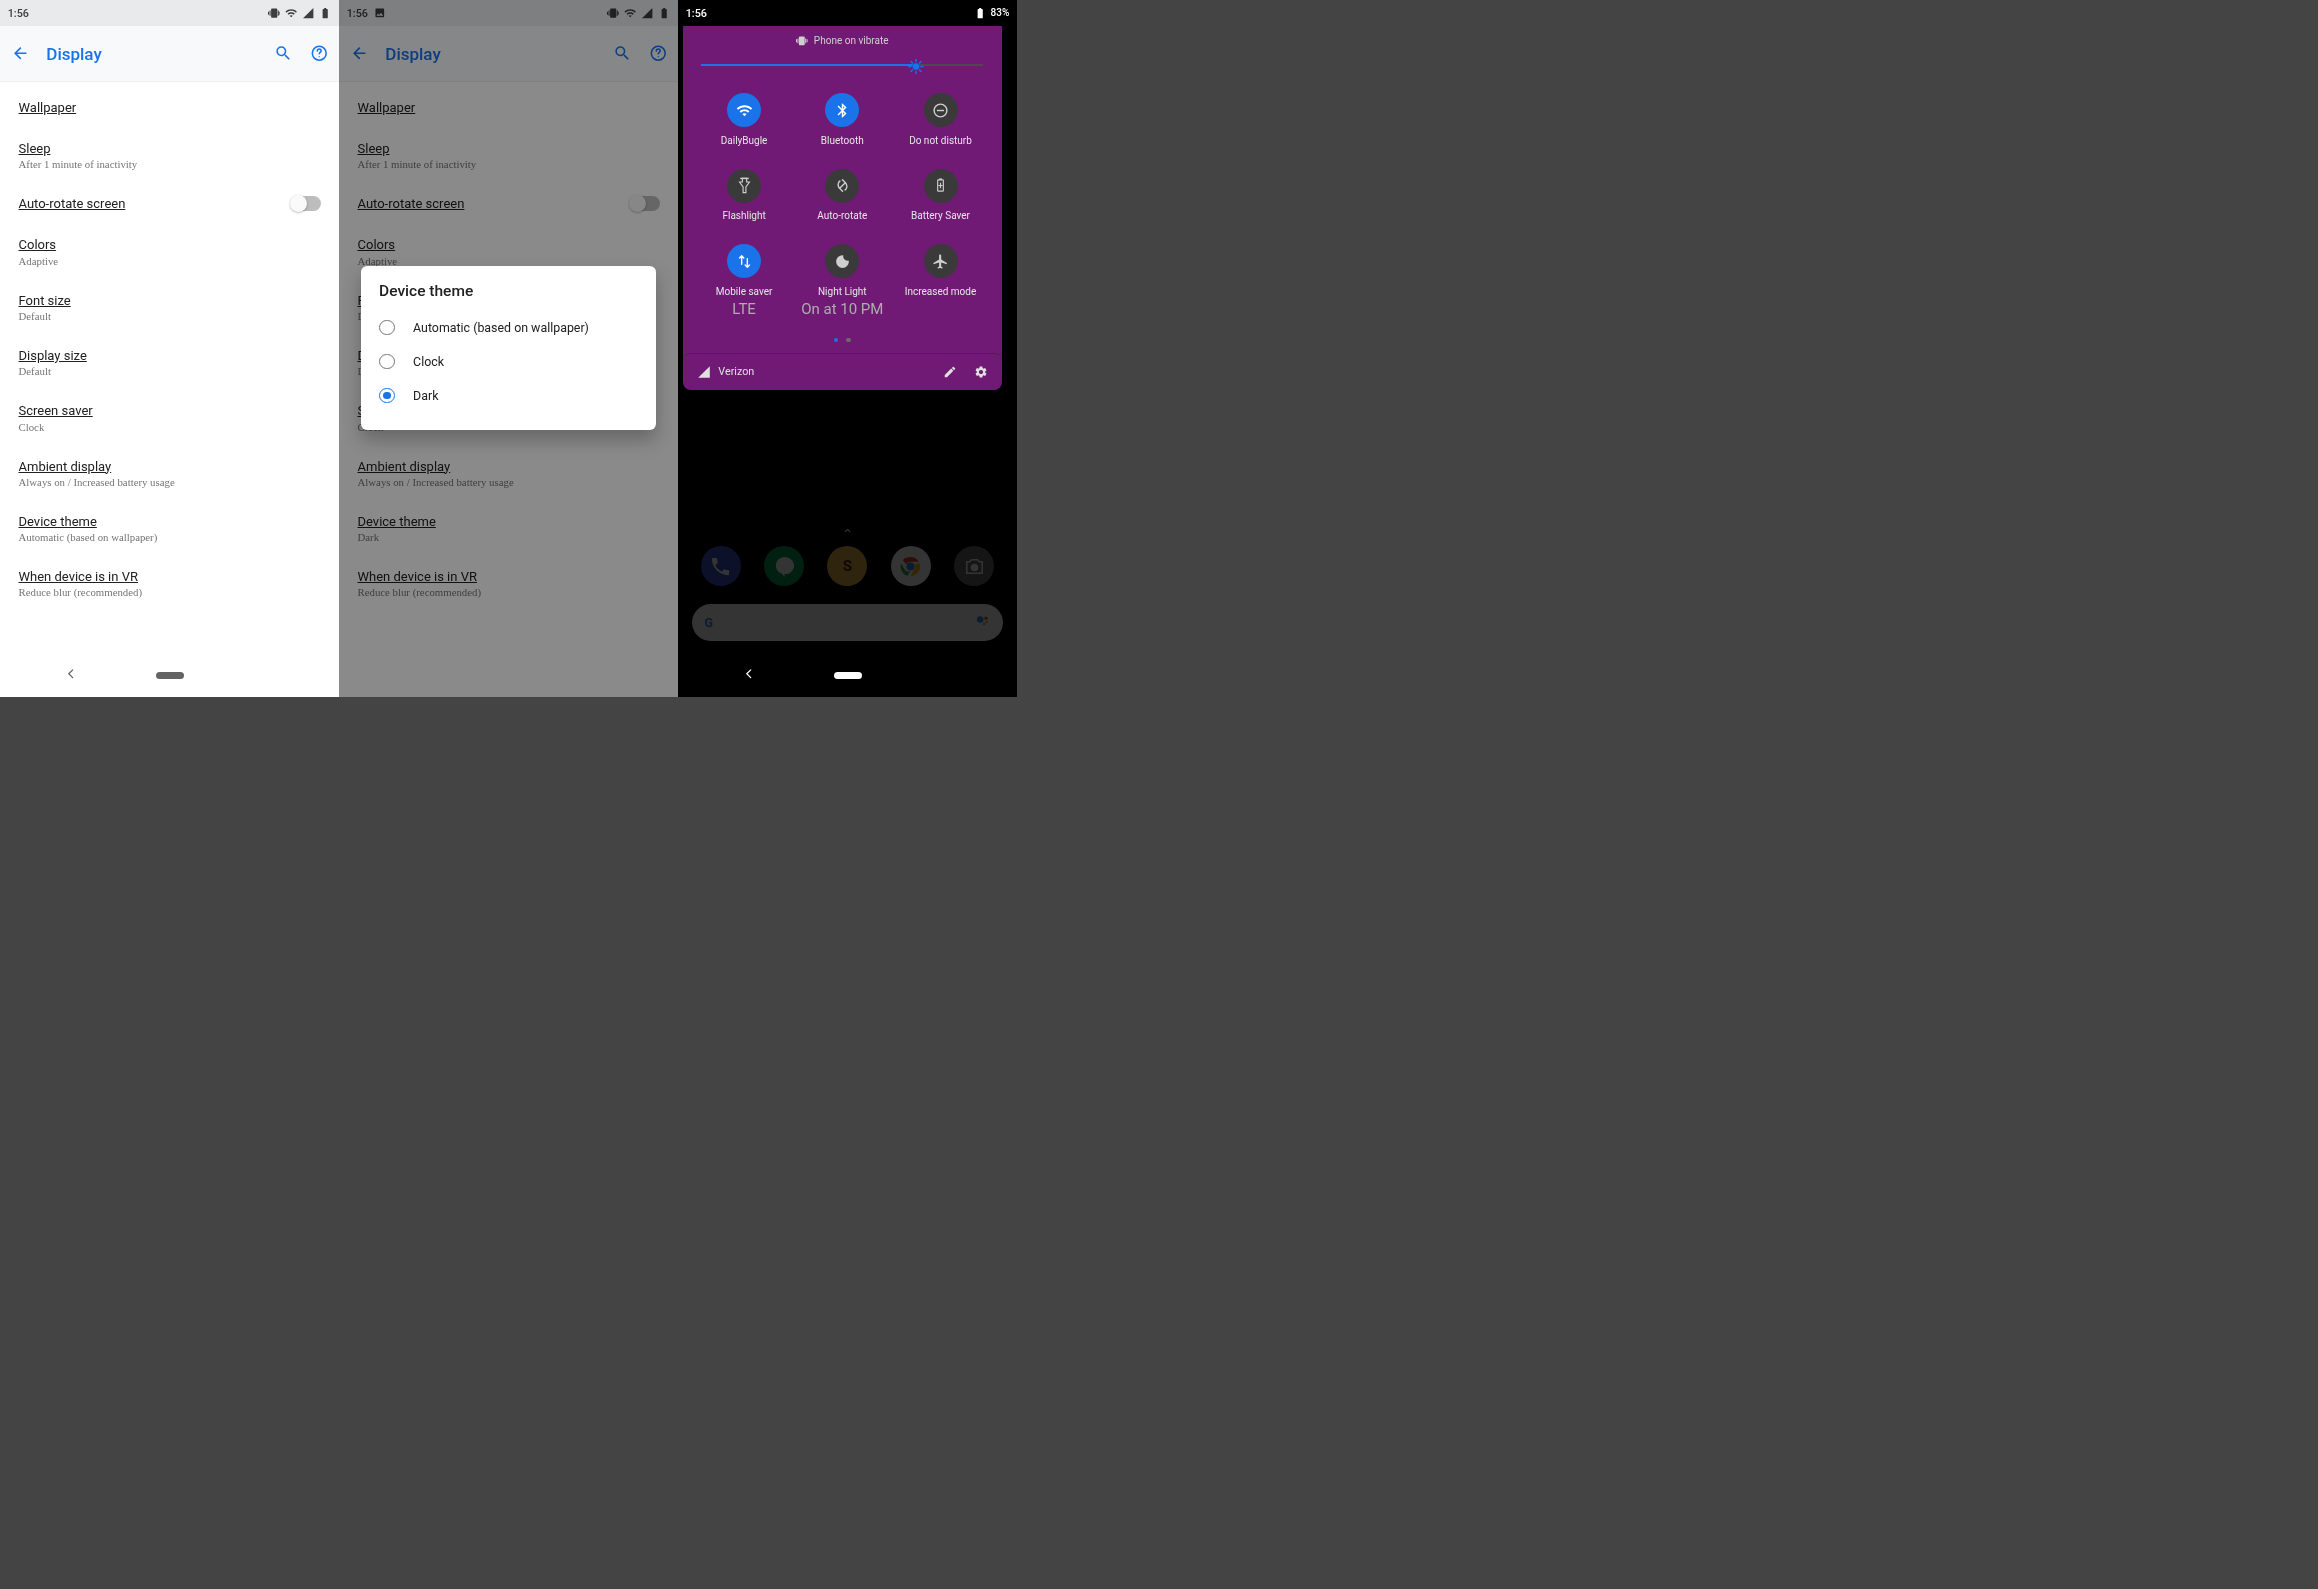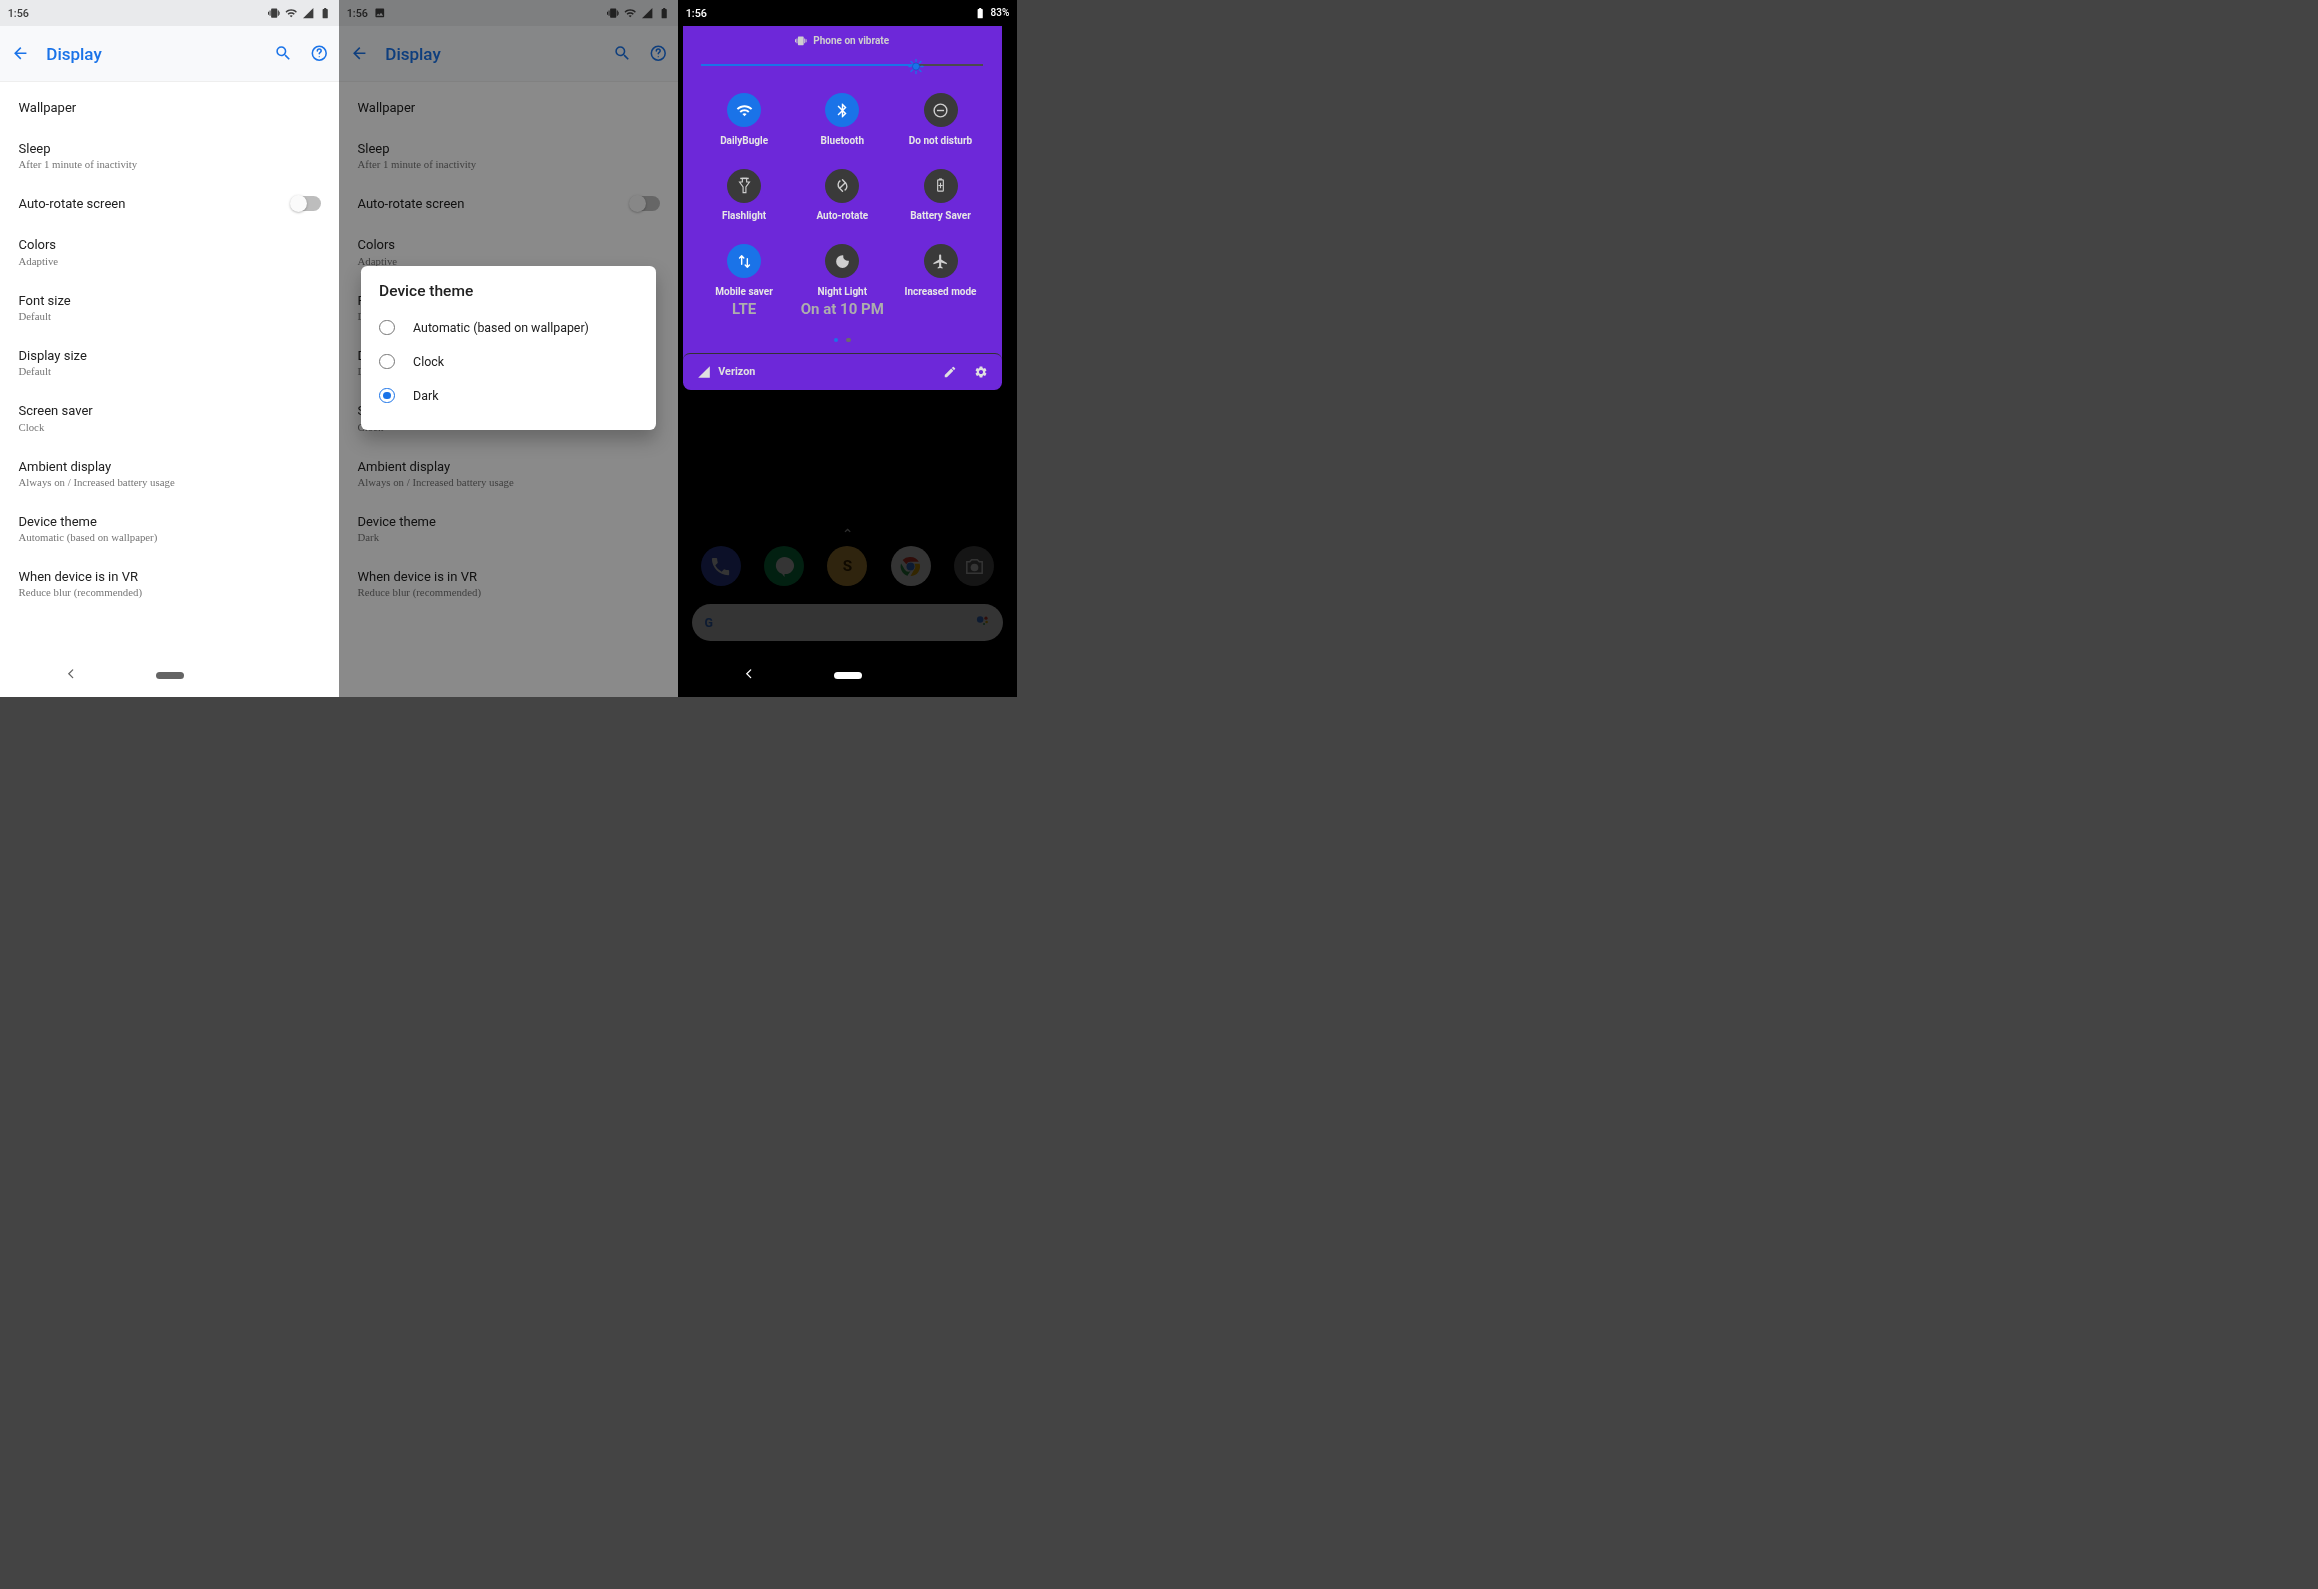--- a/index.html
+++ b/index.html
@@ -32,21 +32,21 @@
   .appbar {
     height: 56px; display:flex; align-items:center; padding: 0 10.8px;
     gap: 17px; border-bottom:0.8px solid #eee; background:#f8f9fb;
   }
   .appbar .title { font-size:17px; color:#1a73e8; font-weight:500; flex:1; }
   .appbar svg { width:18.5px; height:18.5px; }
 
   
   .list { padding: 4.6px 0; }
   .item { padding: 13px 18.5px; display:flex; align-items:center; justify-content:space-between; }
-  .item .txt .t { font-size:13px; color:#212121; }
+  .item .txt .t { font-size:13px; color:#212121;text-decoration:underline; }
   .item .txt .s { font-size:10.8px; color:#757575; margin-top:2.3px;font-family:Liberation Serif, serif; }
 
   
   .toggle { width:28px; height:15.5px; background:#bdbdbd; border-radius:7.7px; position:relative; }
   .toggle::after { content:""; position:absolute; width:17px; height:17px; background:#fafafa; border-radius:50%; top:-0.8px; left:-2.3px; box-shadow:0 0.8px 2.3px rgba(0,0,0,.3);}
 
   
   .navbar { position:absolute; bottom:0; left:0; right:0; height:43px; display:flex; align-items:center; justify-content:center; }
   .phone1 .navbar, .phone2 .navbar { background:#fff; }
   .phone3 .navbar { background:transparent; }
@@ -63,21 +63,21 @@
   
   .dialog { position:absolute; left:21.6px; right:21.6px; top:266px; background:#fff; border-radius:6.2px; padding:15.5px 18.5px 17px 18.5px; box-shadow:0 9.3px 18.5px rgba(0,0,0,.25);}
   .dialog h3 { font-size:15.5px; font-weight:500; color:#212121; margin-bottom:10.8px;}
   .radio { display:flex; align-items:center; gap:18.5px; padding:9.3px 0; }
   .radio .circ { width:15.5px; height:15.5px; border:1.5px solid #757575; border-radius:50%; display:flex; align-items:center; justify-content:center;}
   .radio.sel .circ { border-color:#1a73e8;}
   .radio.sel .circ::after { content:""; width:7.7px; height:7.7px; background:#1a73e8; border-radius:50%;}
   .radio .lbl { font-size:12.4px; color:#212121;}
 
   
-  .qs-panel { position:absolute; top:26px; left:4.6px; right:15px; background:#6d28d9; border-radius:0 0 7.7px 7.7px; padding:7.7px 12.4px 7.7px 12.4px;font-weight:bold; }
+  .qs-panel { position:absolute; top:26px; left:4.6px; right:15px; background:#701a75; border-radius:0 0 7.7px 7.7px; padding:7.7px 12.4px 7.7px 12.4px; }
   .qs-head { text-align:center; color:#cfcfcf; font-size:10px; display:flex; align-items:center; justify-content:center; gap:6.2px; padding:1.5px 0 4.6px 0;}
   .slider { position:relative; height:21.6px; margin:3.1px 6.2px 10.8px 6.2px; }
   .slider .track { position:absolute; top:10px; left:0; right:0; height:1.5px; background:#4b4b4b;}
   .slider .fill { position:absolute; top:10px; left:0; height:1.5px; background:#1a73e8; width:76%;}
   .slider .thumb { position:absolute; top:3.1px; left:76%; transform:translateX(-50%); width:17px; height:17px;}
   .qs-grid { display:grid; grid-template-columns:repeat(3,1fr); gap:23px 0; padding:6.2px 0 4.6px 0;}
   .tile { display:flex; flex-direction:column; align-items:center; gap:7.7px;}
   .tile .circle { width:34px; height:34px; border-radius:50%; display:flex; align-items:center; justify-content:center;}
   .tile .circle.on { background:#1a73e8;}
   .tile .circle.off { background:#3a3a3a;}

